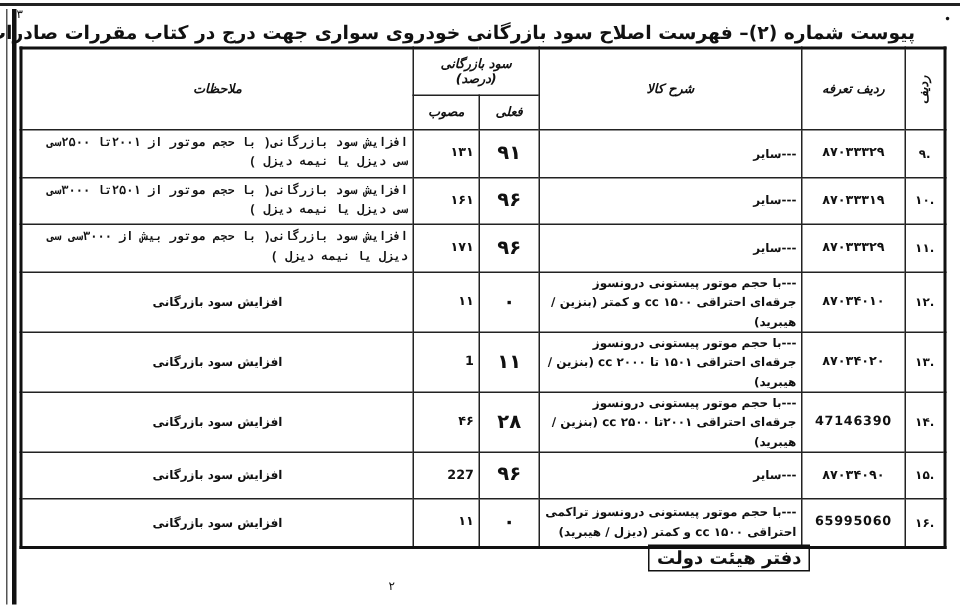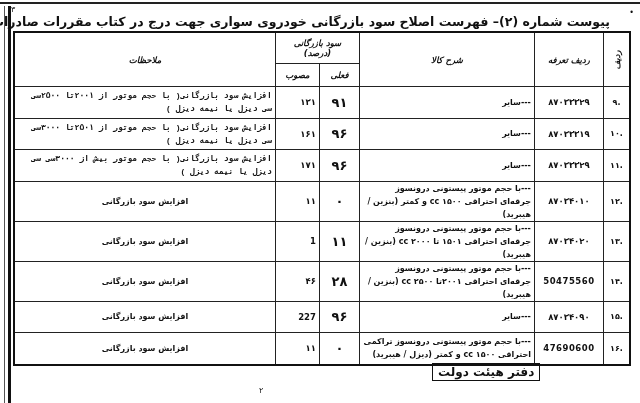--- a/index.html
+++ b/index.html
@@ -112,37 +112,37 @@
     <tr class="data">
       <td class="num">.۱۳</td>
       <td class="tariff-code">۸۷۰۳۴۰۲۰</td>
       <td class="desc-cell">---با حجم موتور پیستونی درونسوز جرقه‌ای احتراقی ۱۵۰۱ تا ۲۰۰۰ cc (بنزین / هیبرید)</td>
       <td class="profit-cur">۱۱</td>
       <td class="profit-app">1</td>
       <td class="note">افزایش سود بازرگانی</td>
     </tr>
     <tr class="data">
       <td class="num">.۱۴</td>
-      <td class="tariff-code">50475560</td>
+      <td class="tariff-code">47146390</td>
       <td class="desc-cell">---با حجم موتور پیستونی درونسوز جرقه‌ای احتراقی ۲۰۰۱تا ۲۵۰۰ cc (بنزین / هیبرید)</td>
       <td class="profit-cur">۲۸</td>
       <td class="profit-app">۴۶</td>
       <td class="note">افزایش سود بازرگانی</td>
     </tr>
     <tr class="data">
       <td class="num">.۱۵</td>
       <td class="tariff-code">۸۷۰۳۴۰۹۰</td>
       <td class="desc-cell">---سایر</td>
       <td class="profit-cur">۹۶</td>
       <td class="profit-app">227</td>
       <td class="note">افزایش سود بازرگانی</td>
     </tr>
     <tr class="data">
       <td class="num">.۱۶</td>
-      <td class="tariff-code">47690600</td>
+      <td class="tariff-code">65995060</td>
       <td class="desc-cell">---با حجم موتور پیستونی درونسوز تراکمی احتراقی ۱۵۰۰ cc و کمتر (دیزل / هیبرید)</td>
       <td class="profit-cur">۰</td>
       <td class="profit-app">۱۱</td>
       <td class="note">افزایش سود بازرگانی</td>
     </tr>
   </tbody>
 </table>
 
 <div class="stamp">دفتر هیئت دولت</div>
 <div class="page-num">۲</div>

